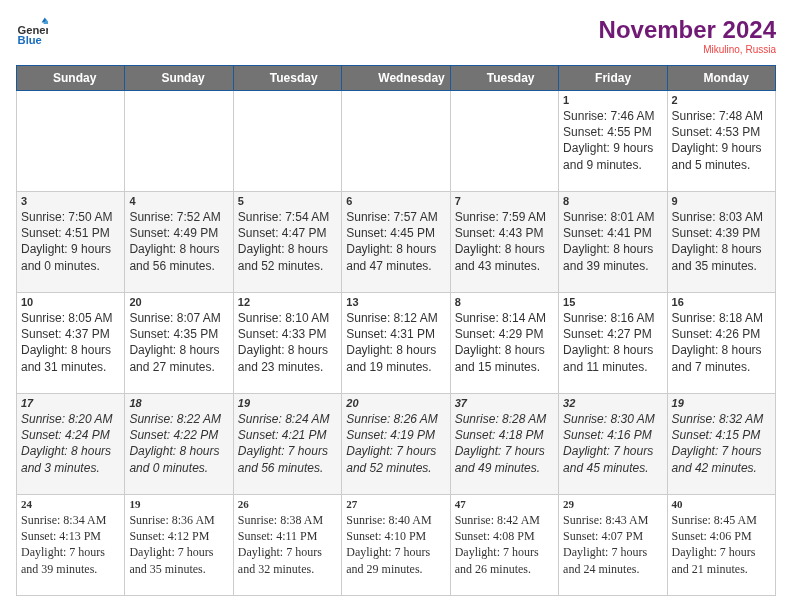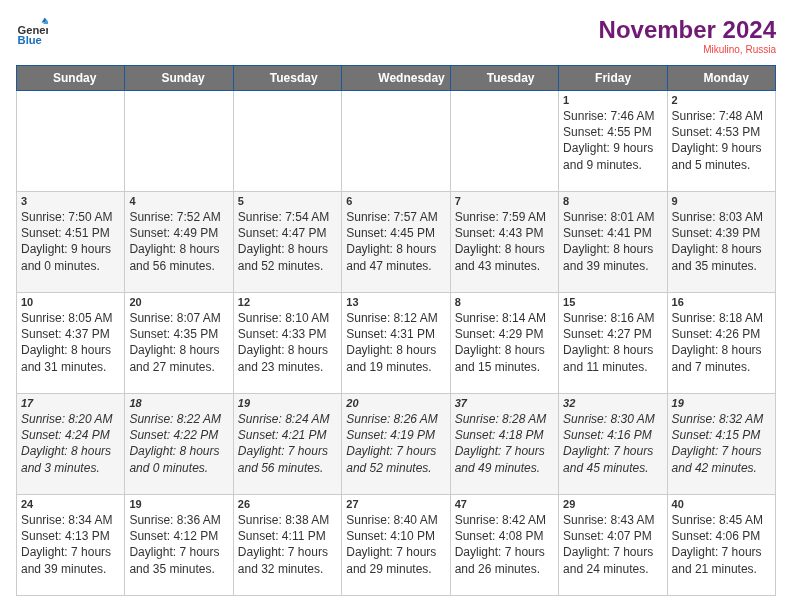--- a/index.html
+++ b/index.html
@@ -89,21 +89,21 @@
     .day-info {
       font-size: 12px;
       line-height: 1.35;
       color: #333;
     }
     
     .row-1 td { background: #fff; }
     .row-2 td { background: #efefef; }
     .row-3 td { background: #fff; }
     .row-4 td { background: #efefef; font-style: italic; }
-    .row-5 td { background: #fff; }
+    .row-5 td { background: #fff; font-family: Liberation Serif, serif; }
   </style>
 </head>
 <body>
 
 <div class="page">
   <div class="header">
     <div class="logo">
       <svg class="logo-icon" viewBox="0 0 40 40">
         <text x="2" y="22" font-size="14" font-weight="bold" fill="#333">General</text>
         <text x="2" y="35" font-size="14" font-weight="bold" fill="#1a6ebd">Blue</text>

